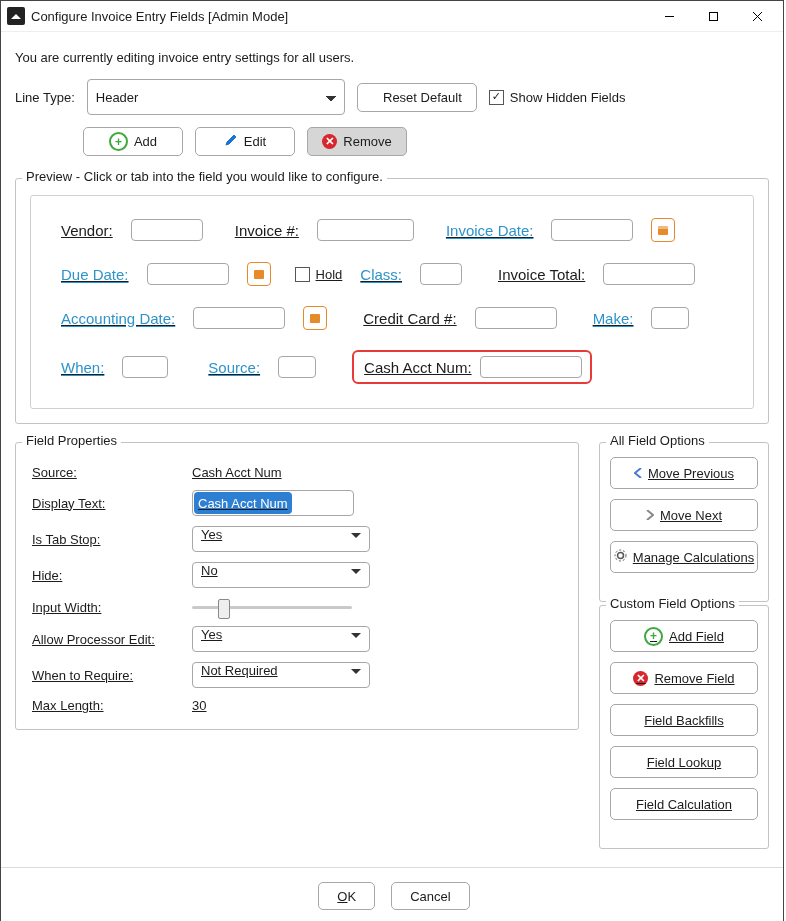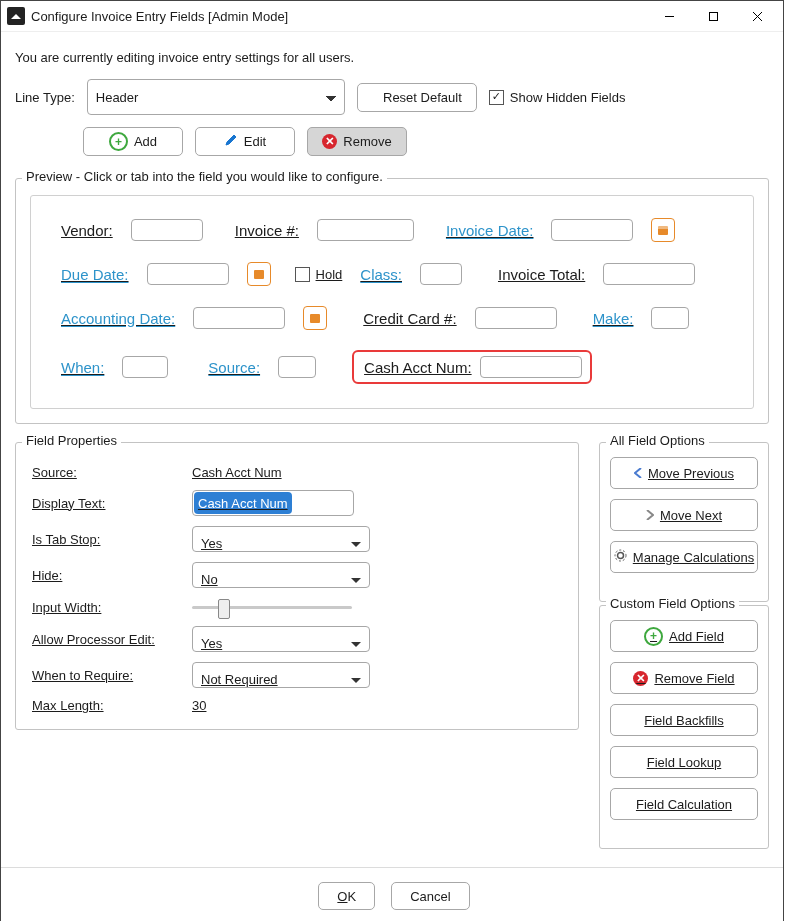--- a/index.html
+++ b/index.html
@@ -77,21 +77,21 @@
   .chk { width:13px; height:13px; border:1px solid #555; background:#fff; display:inline-block; }
   .chk.checked::after { content:"✓"; display:block; font-size:11px; line-height:11px; text-align:center; }
 
   .selected-field { border:2px solid var(--selected-red); border-radius:6px; padding:4px 8px 4px 10px; display:flex; align-items:center; gap:8px; }
 
   .lower { display:flex; gap:20px; margin-top:18px; align-items:flex-start; }
   .field-props { flex:1; }
   .fp-grid { display:grid; grid-template-columns:160px 190px; row-gap:10px; align-items:center; padding:6px 2px 2px 2px; }
   .fp-input { border:1px solid var(--border-gray); border-radius:4px; height:24px; padding:0 6px; background:#fff; display:flex; align-items:center; }
   .fp-input.sel { background:var(--selected-bg); color:#fff; }
-  .fp-dd { display:flex; align-items:flex-end; justify-content:space-between; border:1px solid var(--border-gray); border-radius:4px; height:24px; padding:0 8px; background:#fff; width:160px; }
+  .fp-dd { display:flex; align-items:flex-start; justify-content:space-between; border:1px solid var(--border-gray); border-radius:4px; height:24px; padding:0 8px; background:#fff; width:160px; }
   .slider { position:relative; height:18px; width:160px; }
   .slider-track { position:absolute; top:8px; left:0; right:0; height:3px; background:#c9c9c9; border-radius:2px; }
   .slider-thumb { position:absolute; top:1px; width:10px; height:18px; background:#eee; border:1px solid #888; border-radius:2px; }
 
   .sidecol { width:170px; display:flex; flex-direction:column; gap:3px; }
   .sidecol .fieldset { margin-top:0; padding:14px 10px 12px 10px; }
   .side-btn { display:flex; align-items:center; justify-content:center; gap:6px;
               border:1px solid var(--border-gray); border-radius:5px; height:30px;
               background:#fff; margin-bottom:10px; font-size:13px; }
   .side-btn:last-child { margin-bottom:16px; }

